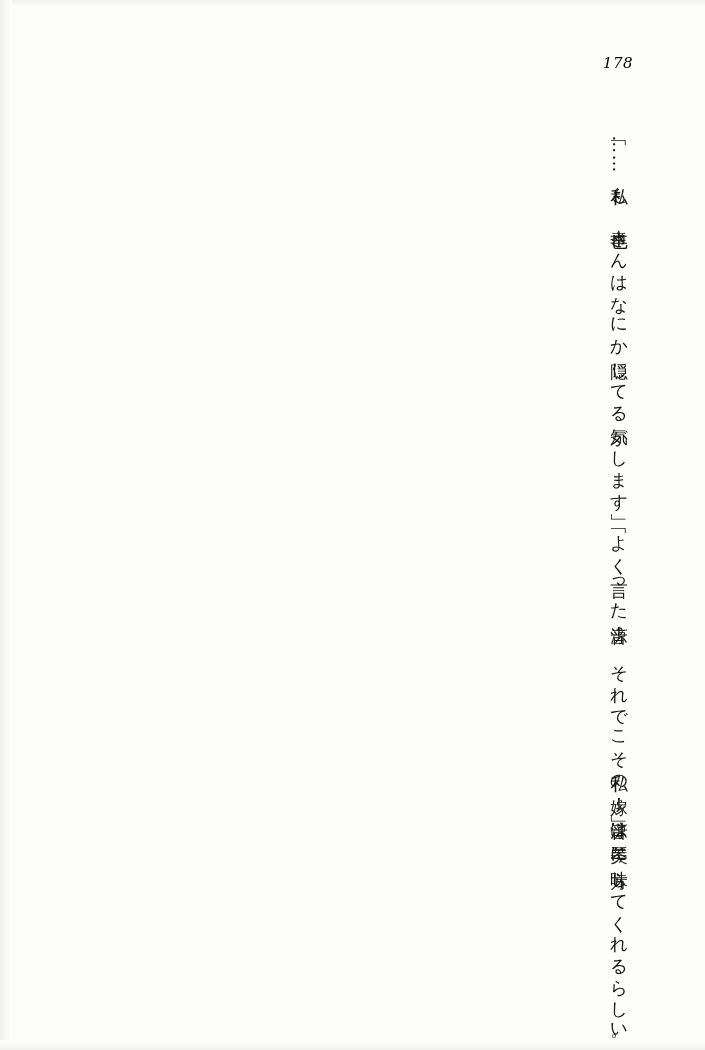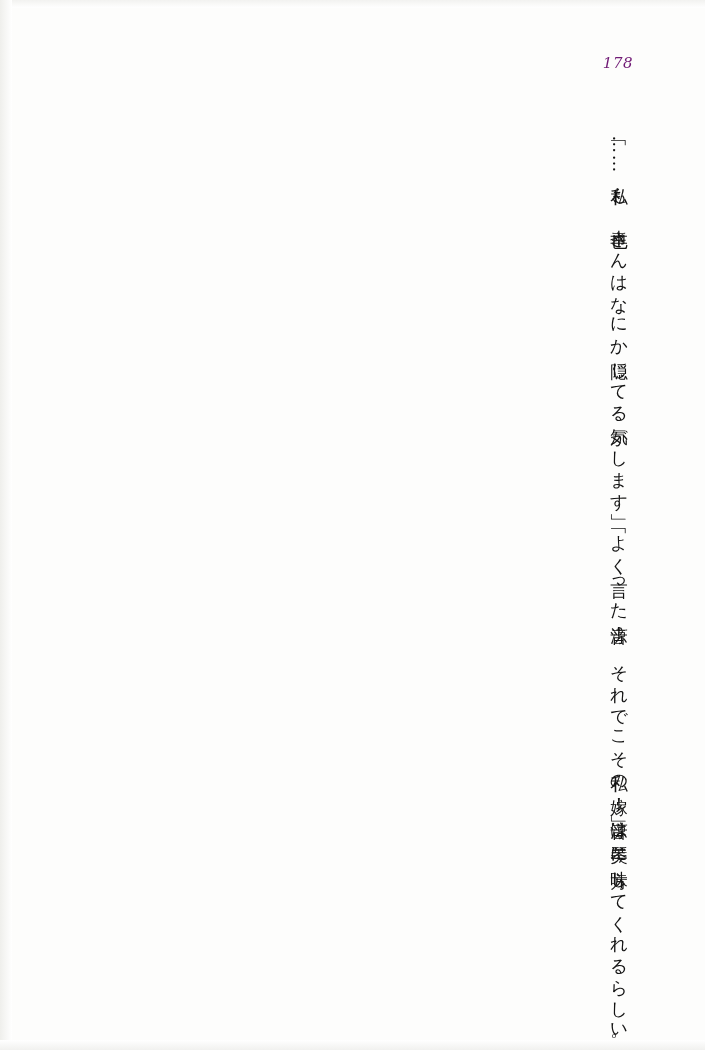--- a/index.html
+++ b/index.html
@@ -22,21 +22,21 @@
     background: #fdfdfc;
   }
   
   #page-number {
     position: absolute;
     top: 54px;
     right: 72px;
     font-family: "DejaVu Serif", "Liberation Serif", serif;
     font-style: italic;
     font-size: 15px;
-    color: #701a75;
+    color: #000000;
     letter-spacing: 0.5px;
   }
   
   #text-block {
     position: absolute;
     top: 116px;
     right: 78px;
     height: 790px;
     display: flex;
     flex-direction: row;

